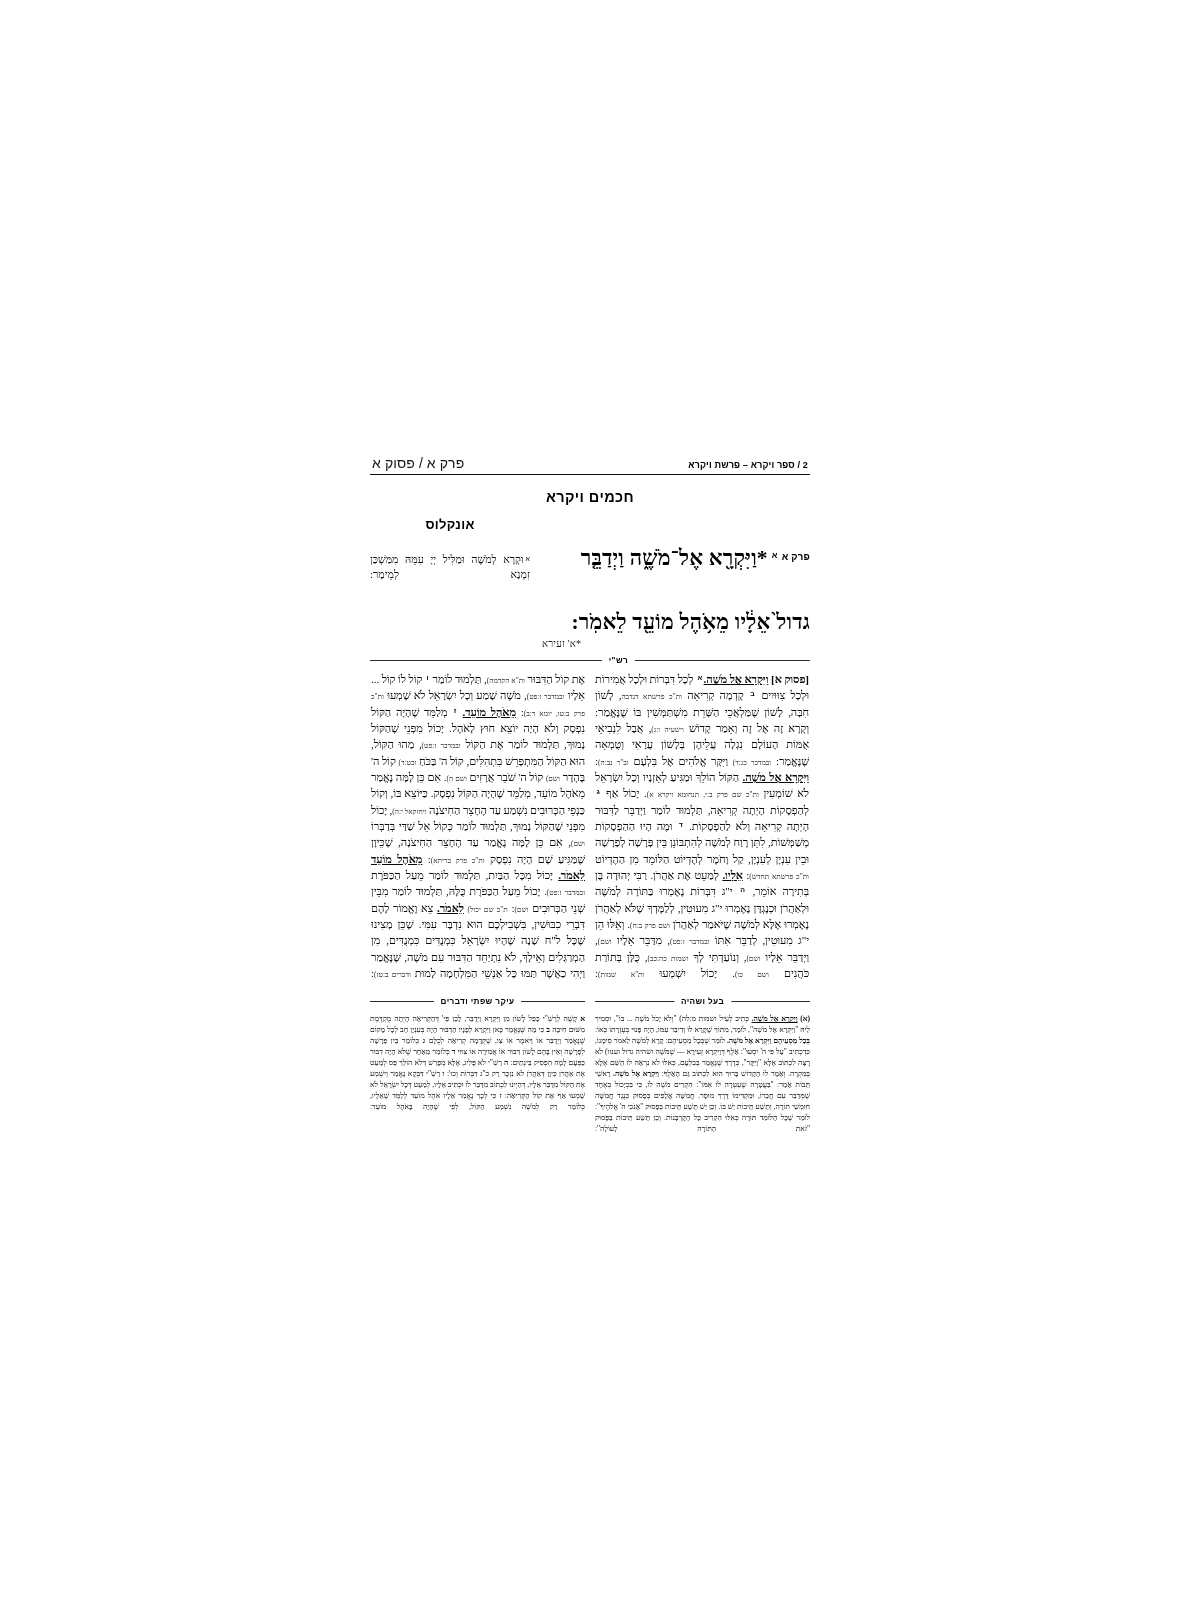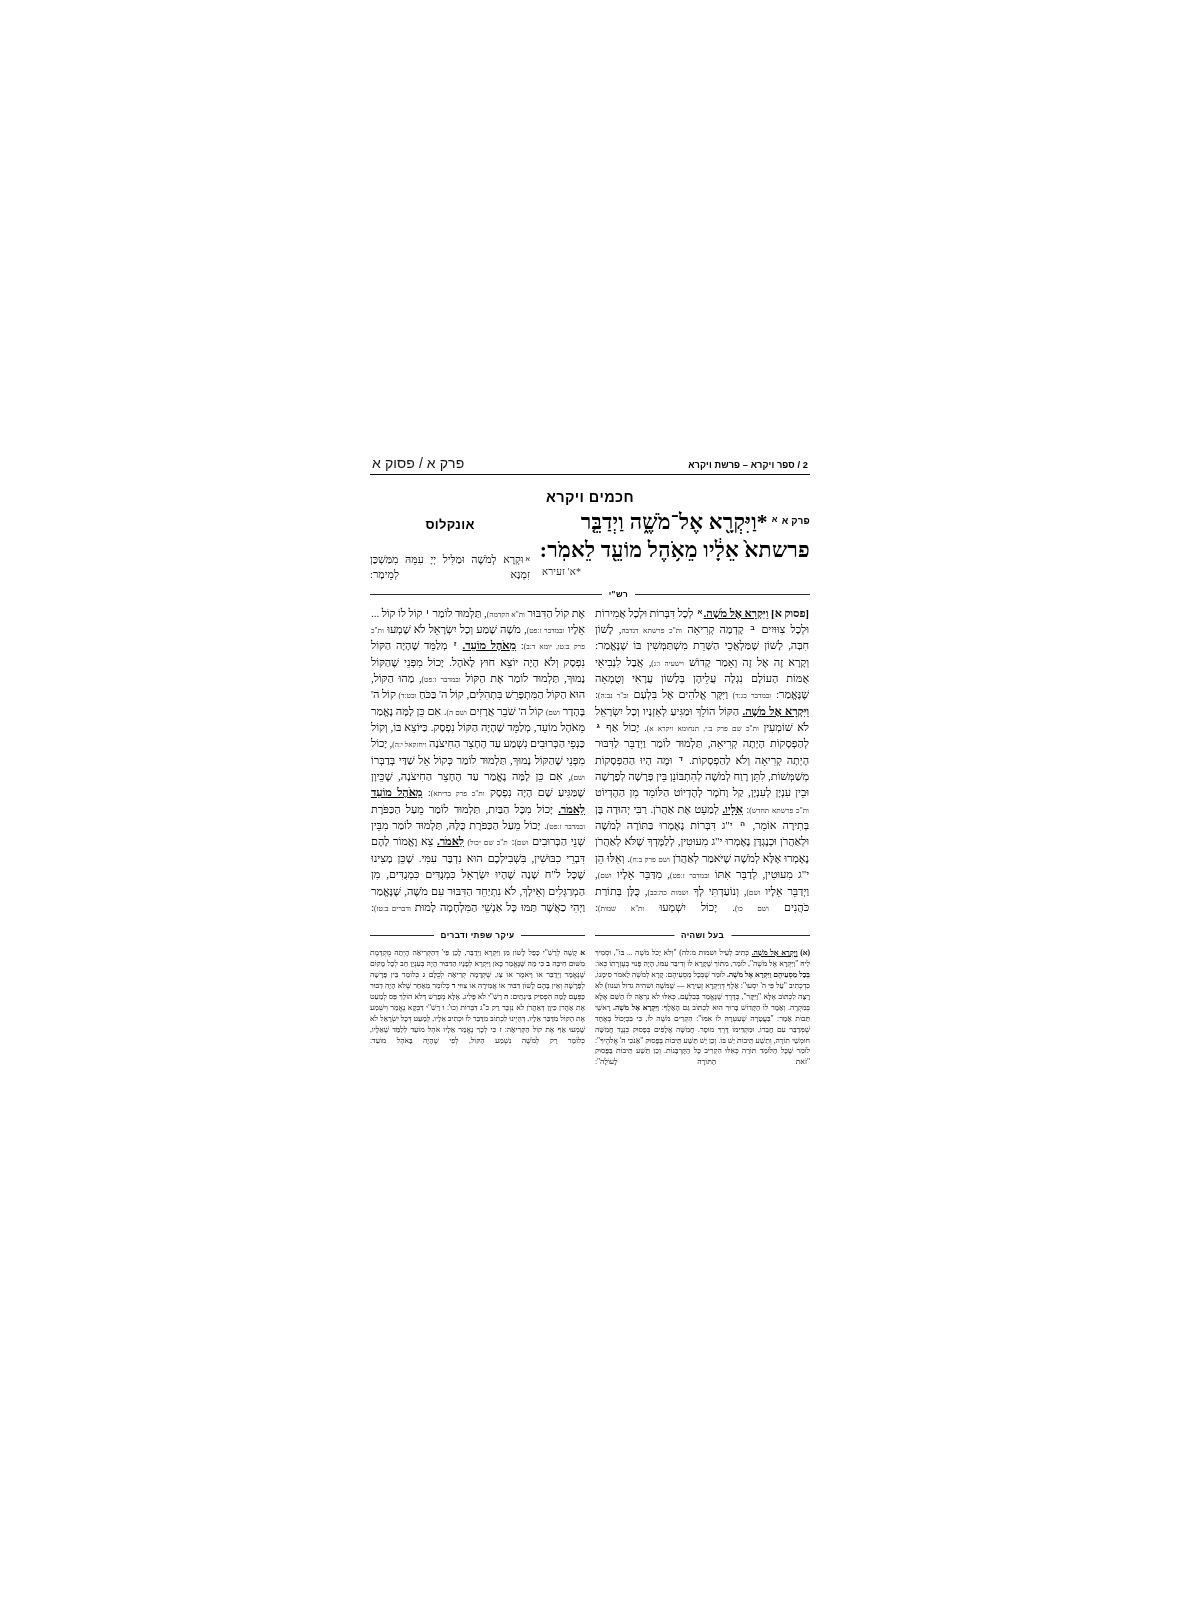--- a/index.html
+++ b/index.html
@@ -104,20 +104,21 @@
     margin-left: 2px;
   }
 
   .verse-line {
     font-family: "Liberation Serif", serif;
     font-weight: bold;
     font-size: 21.5px;
     line-height: 1.30;
     letter-spacing: .2px;
     white-space: nowrap;
+    margin-top: 36px;
   }
   .verse-line.l1 { text-align: right; }
   .verse-line.l2 { text-align: right; }
   .chap-label {
     font-family: "Liberation Sans", sans-serif;
     font-weight: bold;
     font-size: 9.6px;
     vertical-align: 5px;
     letter-spacing: .2px;
   }
@@ -239,21 +240,21 @@
     </div>
 
     <div class="parsha-title">חכמים ויקרא</div>
 
     <div class="verse-row">
 
       <div class="col-verse">
         <div class="verse-line l1">
           <span class="chap-label">פרק א</span><span class="vn-big">א</span><span>*וַיִּקְרָ֖א אֶל־מֹשֶׁ֑ה וַיְדַבֵּ֤ר</span>
         </div>
-        <div class="verse-line l2">פרשתא֙ אֵלָ֔יו מֵאֹ֥הֶל מוֹעֵ֖ד לֵאמֹֽר:</div>
+        <div class="verse-line l2">גדול֙ אֵלָ֔יו מֵאֹ֥הֶל מוֹעֵ֖ד לֵאמֹֽר:</div>
         <div class="masorah">*א' זעירא</div>
       </div>
 
       <div class="col-onkelos">
         <div class="onkelos-head">אונקלוס</div>
         <div class="onkelos-body">
           <span class="vn">א</span><span>וּקְרָא לְמֹשֶׁה וּמַלִּיל יְיָ עִמֵּהּ מִמַּשְׁכַּן זִמְנָא לְמֵימָר:</span>
         </div>
       </div>
     </div>

